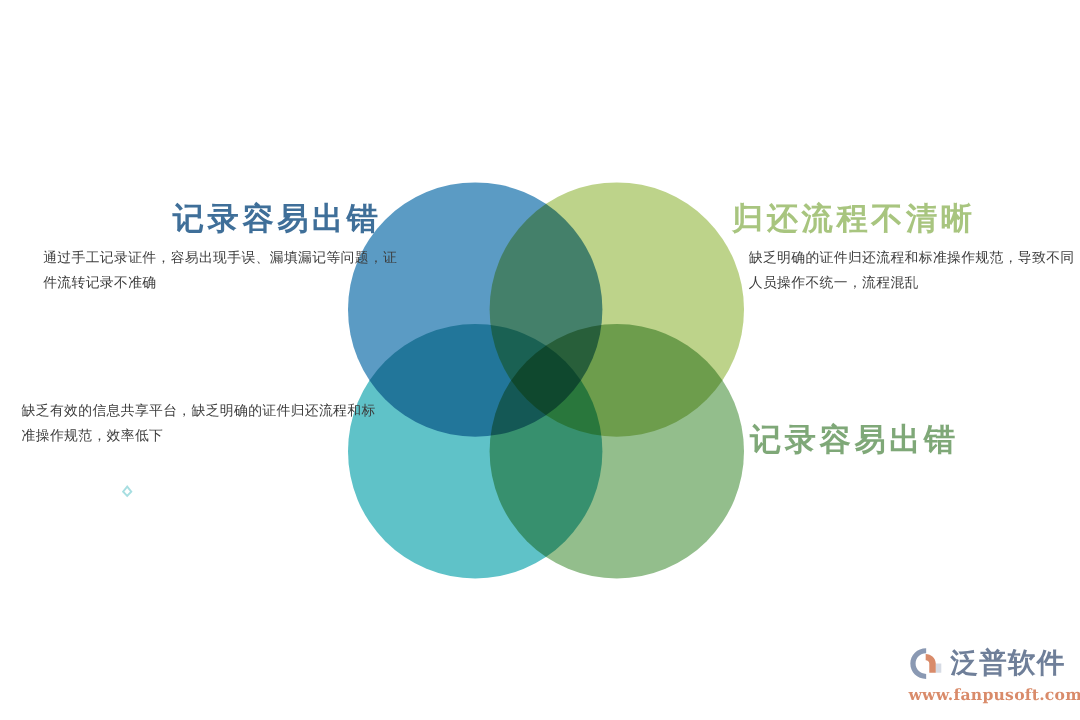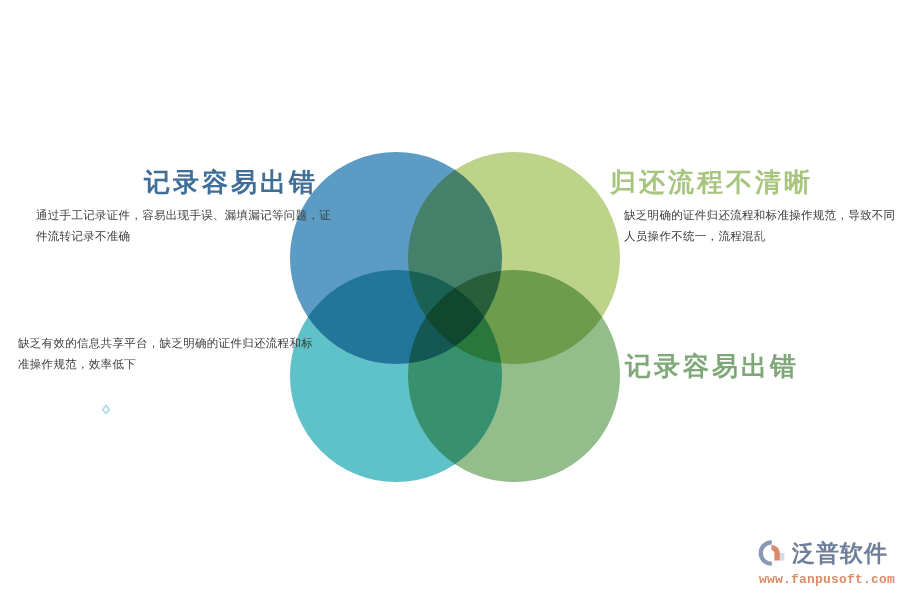--- a/index.html
+++ b/index.html
@@ -240,16 +240,16 @@
     <div class="logo-row">
       <span class="logo-mark">
         <svg width="30" height="30" viewBox="0 0 30 30">
           <path d="M14.8 2.2 C7.3 2.2 1.6 7.8 1.6 15 C1.6 22.2 7.3 27.8 14.8 27.8 L14.8 23.6 C9.8 23.6 6.0 19.9 6.0 15 C6.0 10.1 9.8 6.4 14.8 6.4 Z" fill="#8A99B3"></path>
           <path d="M14.4 7.0 C19.0 7.0 22.8 10.6 22.8 15.0 L22.8 22.6 L17.4 22.6 L17.4 15.0 C17.4 13.4 16.1 12.2 14.4 12.2 Z" fill="#D98B6A"></path>
           <path d="M22.8 15.0 L22.8 22.6 L27.4 22.6 L27.4 15.0 Z" fill="#8A99B3" opacity="0.35"></path>
         </svg>
       </span>
       <span class="logo-word" style="color: rgb(111, 127, 153);">泛普软件</span>
     </div>
-    <div class="logo-url" style="color: rgb(217, 139, 106); font-family: Liberation Mono, monospace;">www.fanpusoft.com</div>
+    <div class="logo-url" style="color: rgb(217, 139, 106);">www.fanpusoft.com</div>
   </div>
 
 </div>
 
 </body></html>

